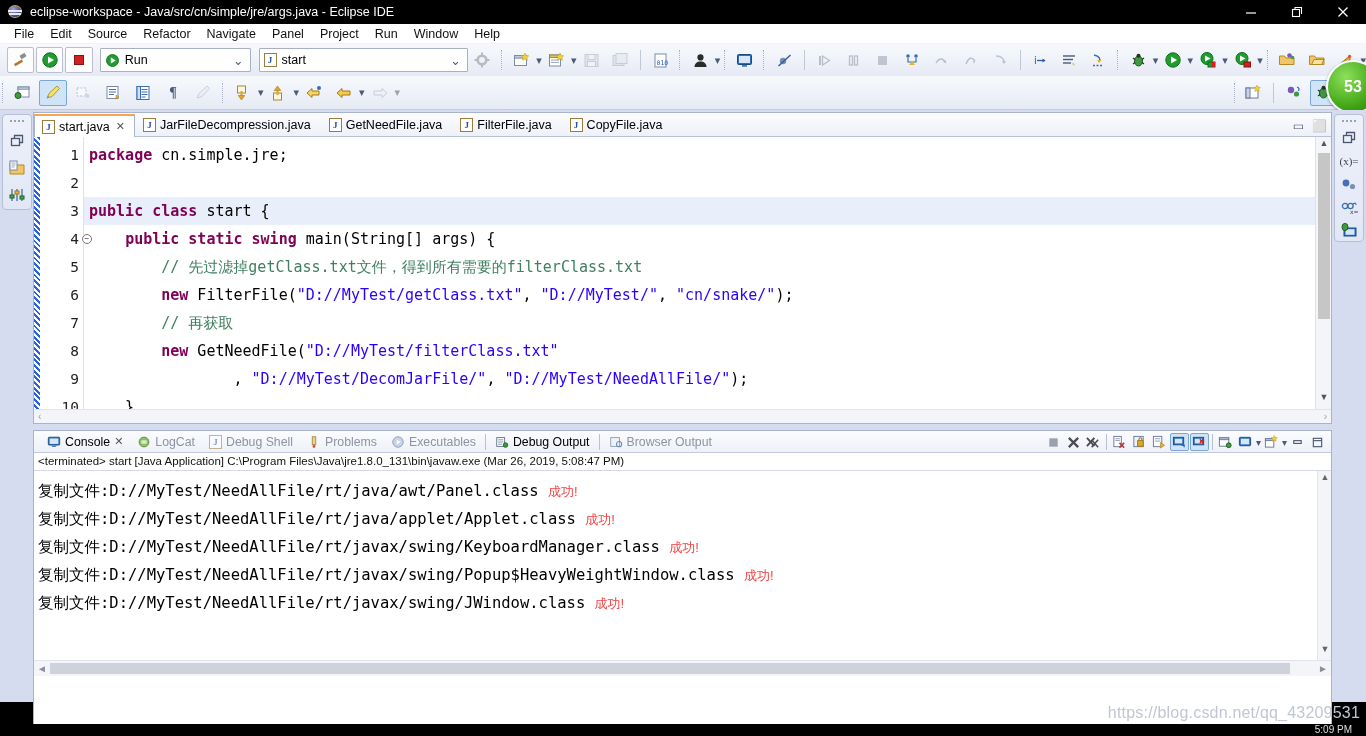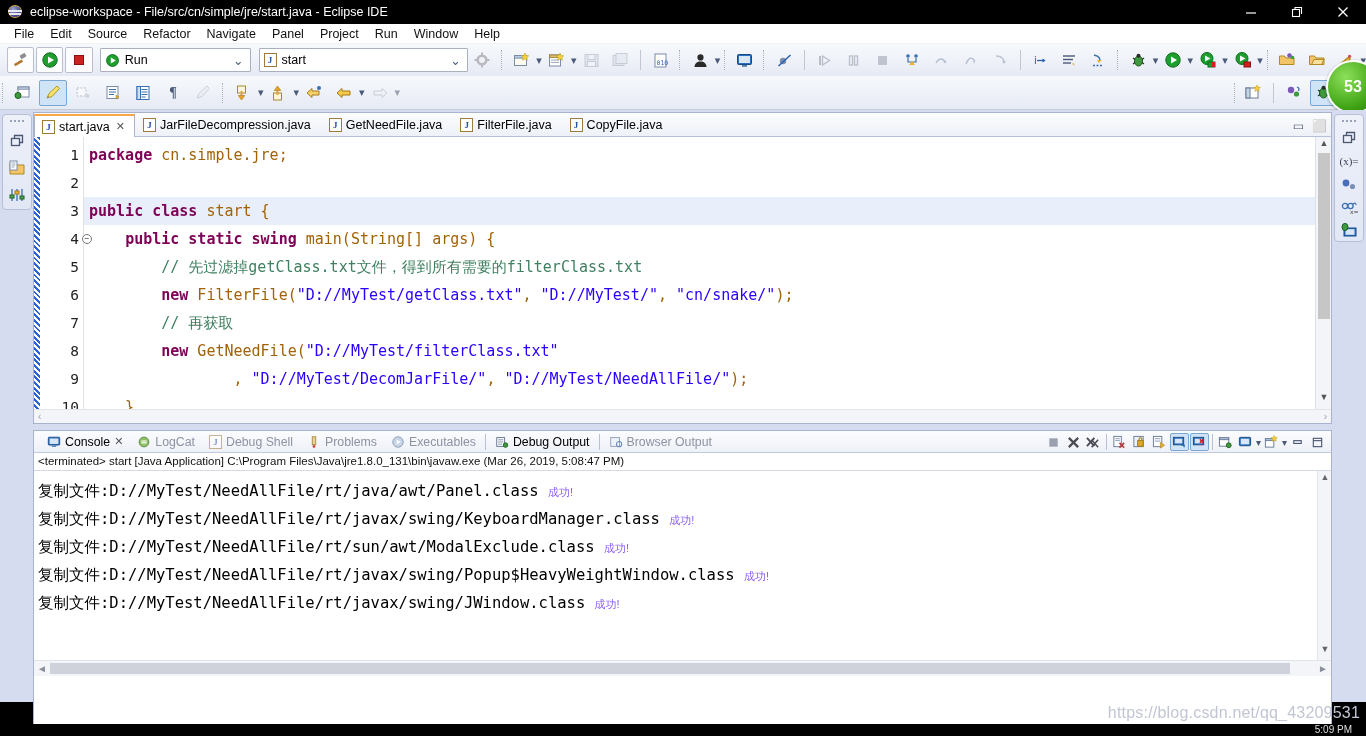--- a/index.html
+++ b/index.html
@@ -178,21 +178,21 @@
   }
   .code {
     flex: 1; padding-top: 4px; position: relative; overflow: hidden;
     font-family: "DejaVu Sans Mono", monospace; font-size: 15px;
   }
   .cl { height: 28px; line-height: 28px; white-space: pre; padding-left: 5px; }
   .cl.hl { background: #e8effa; }
   .kw { color: #7f0055; font-weight: bold; }
   .str { color: #2a00ff; }
   .cmt { color: #3f7f5f; }
-  .plain { color: #a16207; }
+  .plain { color: #000000; }
 
   .ed-scroll {
     width: 16px; background: #f4f5f8; border-left: 1px solid #dde0e8;
     position: relative;
   }
   .ed-scroll .thumb {
     position: absolute; left: 2px; top: 16px; width: 12px; height: 166px;
     background: #c6c6c6;
   }
   .ed-scroll .arr { position: absolute; left: 0; width: 16px; height: 15px; text-align: center; color: #555; font-size: 9px; }
@@ -230,21 +230,21 @@
     height: 18px; border-bottom: 1px solid #d6dae4;
     font-size: 11.5px; padding: 2px 0 0 4px; color: #111; white-space: nowrap;
   }
   .cout { position: relative; height: 205px; background: #fff; display: flex; }
   .cout-lines { flex: 1; padding: 6px 0 0 4px; overflow: hidden; }
   .coutline {
     height: 28px; line-height: 28px;
     font-family: "DejaVu Sans Mono", monospace; font-size: 15.5px;
     white-space: nowrap; color: #000;
   }
-  .coutline .ok { color: #8b5cf6; font-family: "Liberation Sans", sans-serif; font-size: 11px; }
+  .coutline .ok { color: #ef4444; font-family: "Liberation Sans", sans-serif; font-size: 13px; }
   .c-scroll { width: 14px; background: #f4f5f8; border-left: 1px solid #e1e4ec; position: relative; }
   .c-scroll .arr { position: absolute; left: 0; width: 14px; height: 14px; text-align: center; font-size: 9px; color: #666; }
   .c-hscroll {
     position: absolute; bottom: 0; left: 0; right: 0; height: 16px;
     background: #f4f5f8; border-top: 1px solid #e1e4ec;
     display: flex; align-items: center; justify-content: space-between; padding: 0 3px;
   }
   .c-hthumb { position: absolute; left: 16px; top: 2px; height: 11px; width: 1240px; background: #cfd2da; }
   .hs-arr { color: #8a8f9c; font-size: 10px; z-index: 2; }
 
@@ -273,21 +273,21 @@
 <body>
 
 <div id="app">
 
   <div class="titlebar">
     <span class="tb-icon">
       <span class="sphere"></span>
         <span class="band"></span>
         <span class="band2"></span>
     </span>
-    <span class="tb-title">eclipse-workspace - File/src/cn/simple/jre/start.java - Eclipse IDE</span>
+    <span class="tb-title">eclipse-workspace - Java/src/cn/simple/jre/args.java - Eclipse IDE</span>
     <div class="winbtns">
       <div class="winbtn">
         <svg width="12" height="12">
             <line x1="1" y1="7" x2="11" y2="7" stroke="#fff" stroke-width="1.2"></line>
           </svg>
       </div>
       <div class="winbtn">
         <svg width="12" height="12">
           <rect x="1.5" y="3.5" width="7" height="7" fill="none" stroke="#fff" stroke-width="1.1"></rect>
           <polyline points="4,3 4,1.5 10.5,1.5 10.5,8" fill="none" stroke="#fff" stroke-width="1.1"></polyline>
@@ -974,22 +974,22 @@
               </svg>
           </span>
         </div>
       </div>
 
       <div class="cterm">&lt;terminated&gt; start [Java Application] C:\Program Files\Java\jre1.8.0_131\bin\javaw.exe (Mar 26, 2019, 5:08:47 PM)</div>
 
       <div class="cout">
         <div class="cout-lines">
             <div class="coutline"><span>复制文件:D://MyTest/NeedAllFile/rt/java/awt/Panel.class </span><span class="ok">成功!</span></div>
+            <div class="coutline"><span>复制文件:D://MyTest/NeedAllFile/rt/java/applet/Applet.class </span><span class="ok">成功!</span></div>
             <div class="coutline"><span>复制文件:D://MyTest/NeedAllFile/rt/javax/swing/KeyboardManager.class </span><span class="ok">成功!</span></div>
-            <div class="coutline"><span>复制文件:D://MyTest/NeedAllFile/rt/sun/awt/ModalExclude.class </span><span class="ok">成功!</span></div>
             <div class="coutline"><span>复制文件:D://MyTest/NeedAllFile/rt/javax/swing/Popup$HeavyWeightWindow.class </span><span class="ok">成功!</span></div>
             <div class="coutline"><span>复制文件:D://MyTest/NeedAllFile/rt/javax/swing/JWindow.class </span><span class="ok">成功!</span></div>
           </div>
         <div class="c-scroll">
           <span class="arr" style="top:1px">▲</span>
           <span class="arr" style="bottom:18px">▼</span>
         </div>
         <div class="c-hscroll">
           <div class="c-hthumb"></div>
           <span class="hs-arr">◄</span>

